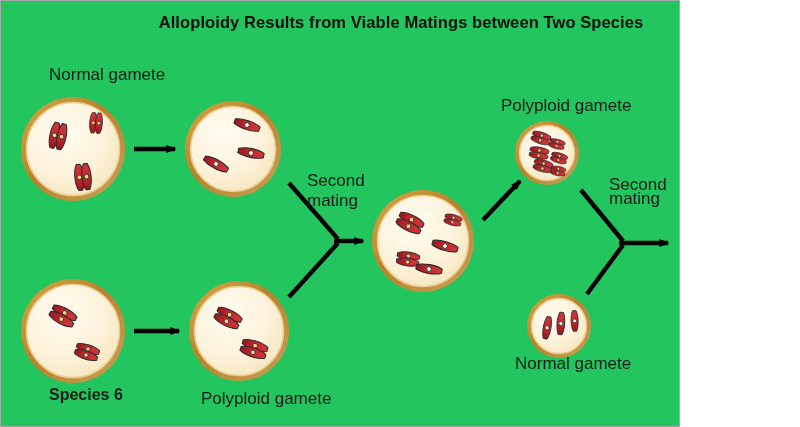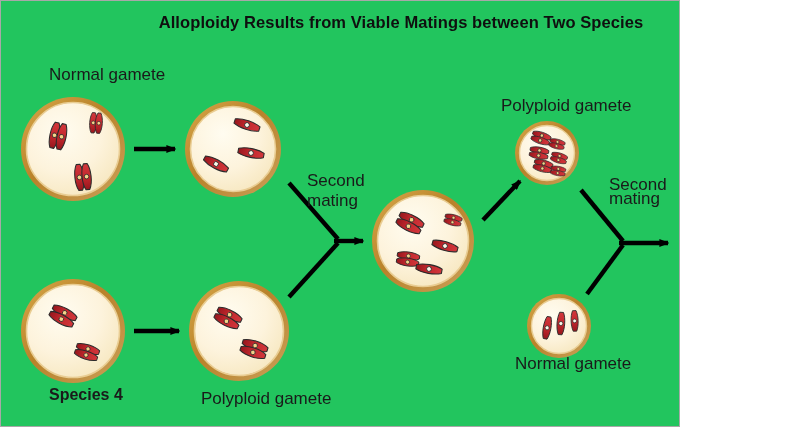--- a/index.html
+++ b/index.html
@@ -202,21 +202,21 @@
         <line x1="586" y1="293" x2="622" y2="244"></line>
         <line x1="618" y1="242" x2="667" y2="242" marker-end="url(#ah)"></line>
       </g>
     </g>
   </svg>
   </div>
 
   <div class="lbl ctr" style="left:0; top:64px; width:300px;">Normal gamete</div>
 
 
-  <div class="lbl bold ctr" style="left:0; top:385px; width:147px;">Species 4</div>
+  <div class="lbl bold ctr" style="left:0; top:385px; width:147px;">Species 6</div>
 
   <div class="lbl ctr" style="left:152px; top:388px; width:176px;">Polyploid gamete</div>
 
   <div class="lbl" style="left:306px; top:170px;">Second</div>
   <div class="lbl" style="left:306px; top:190px;">mating</div>
 
   <div class="lbl ctr" style="left:452px; top:95px; width:190px;">Polyploid gamete</div>
 
   <div class="lbl ctr" style="left:466px; top:353px; width:190px;">Normal gamete</div>
 

